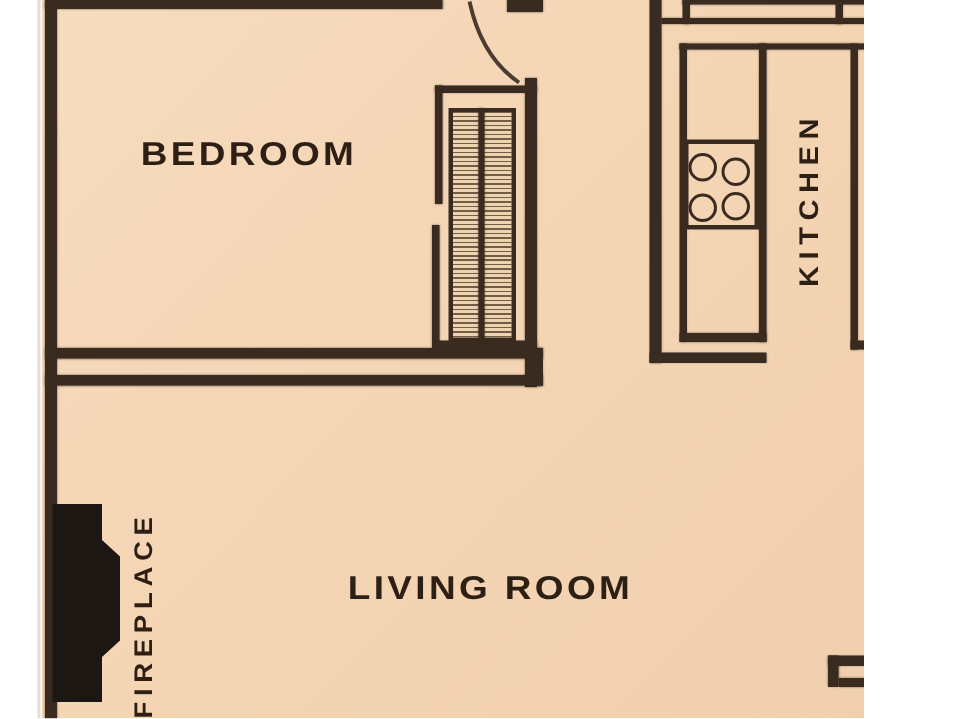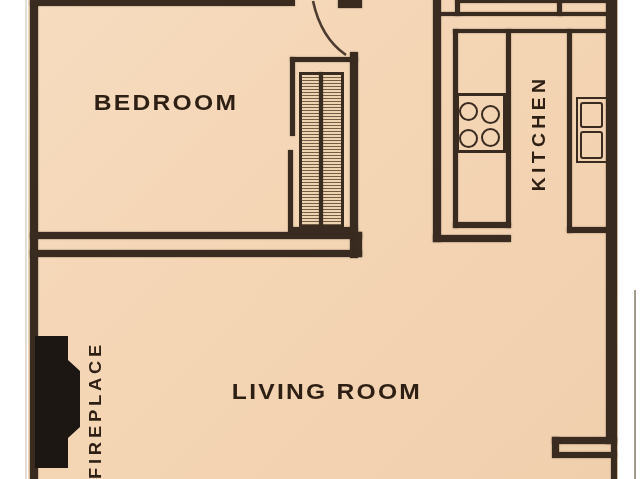--- a/index.html
+++ b/index.html
@@ -1,16 +1,16 @@
 <!DOCTYPE html>
 <html style="--floor: #f4d5b4; --wall: #3a2b21; --text: #2e1f14; --fireplace: #1c1712; --photo-edge: #a39a90;"><head>
 <meta charset="utf-8">
 <style>
   html,body{margin:0;padding:0;background:#ffffff;}
-  .stage{position:relative;width:640px;height:479px;overflow:hidden;background:#ffffff;
+  .stage{position:relative;width:576px;height:479px;overflow:hidden;background:#ffffff;
          font-family:"Liberation Sans",sans-serif;}
   .plan{position:absolute;inset:0;filter:blur(0.35px);}
   .floor{position:absolute;left:28px;top:0;width:590px;height:479px;
          background:linear-gradient(135deg,#f7dcc0 0%,var(--floor,#f4d5b4) 45%,#f0cfad 100%);}
   .wall{position:absolute;background:var(--wall,#3a2b21);box-shadow:0 0 1.5px rgba(50,35,25,.65);}
   .edge{position:absolute;}
   .label{position:absolute;font-weight:700;color:var(--text,#2e1f14);text-align:center;
          white-space:nowrap;}
   .h-label{font-size:22px;letter-spacing:2px;transform:scaleX(1.12);}
   .v-label{font-size:18px;letter-spacing:4px;transform:rotate(-90deg) scaleX(1.08);}

